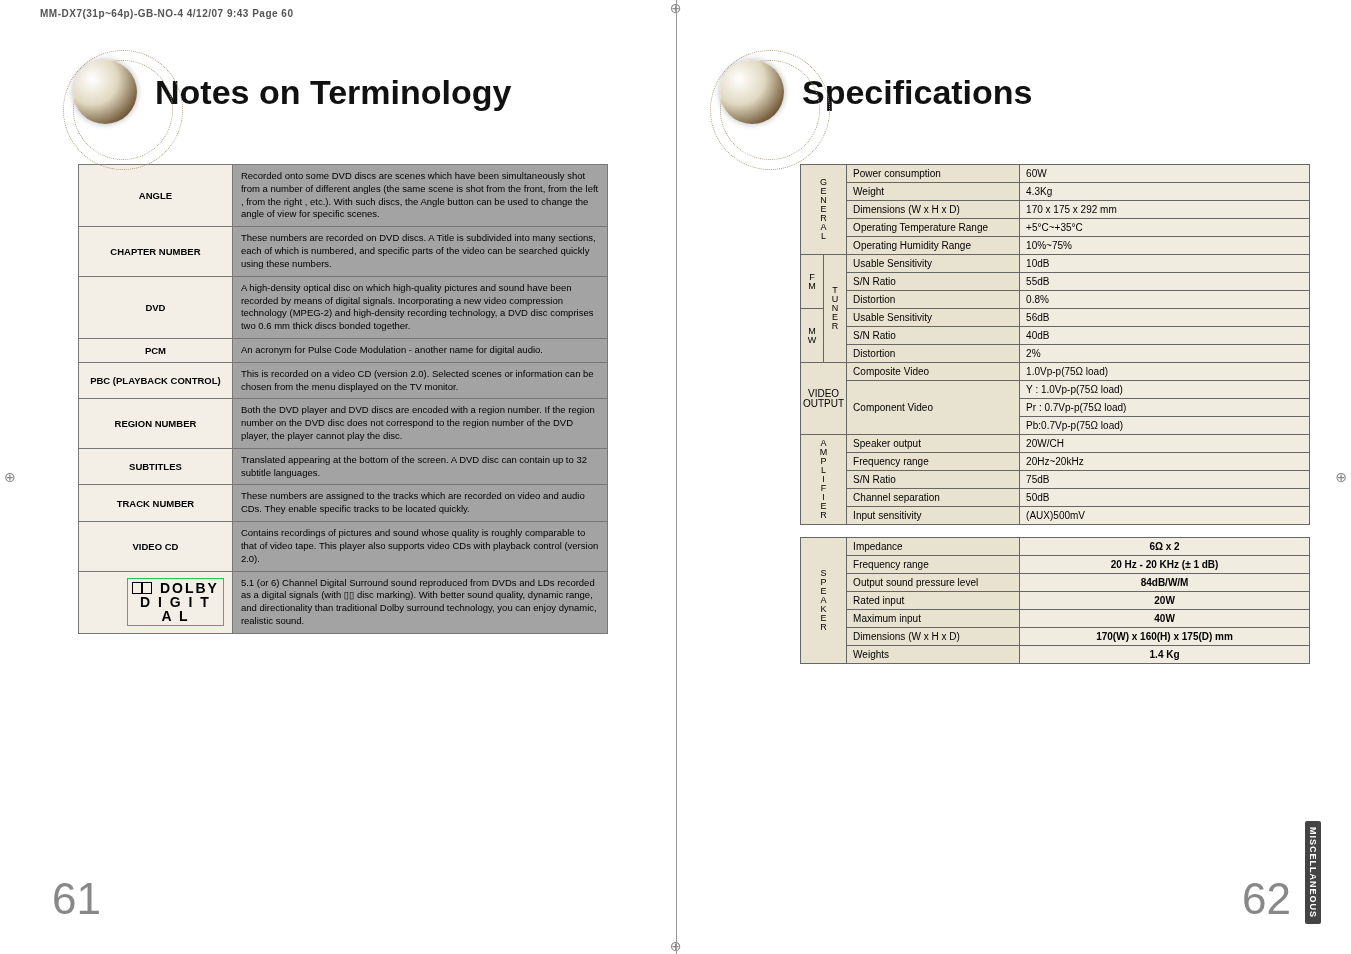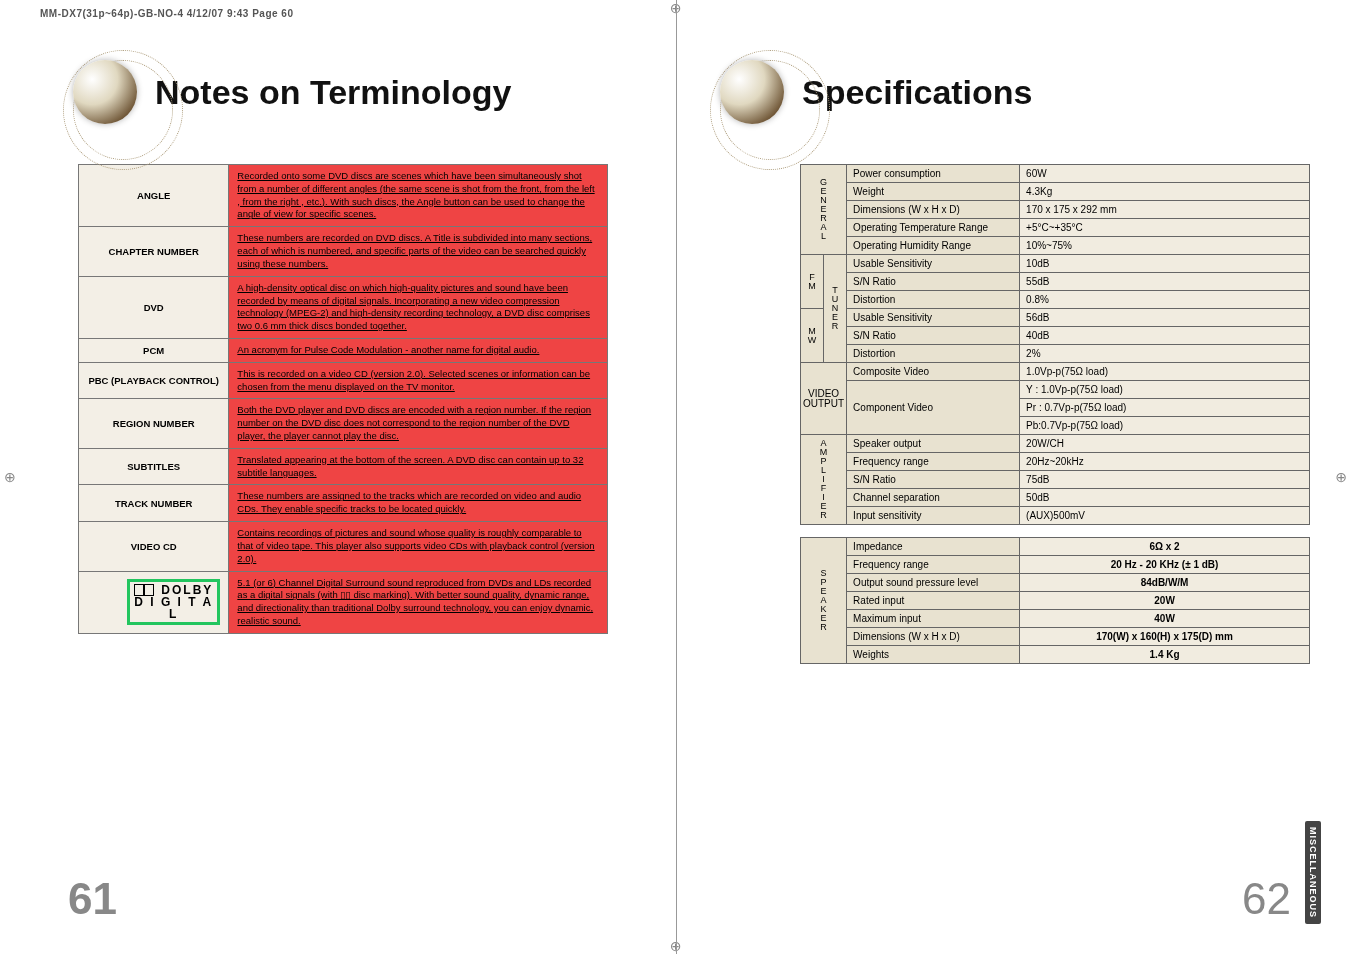--- a/index.html
+++ b/index.html
@@ -116,29 +116,28 @@
     padding: 5px 8px;
     vertical-align: middle;
   }
   table.term-table td.label {
     text-align: center;
     font-weight: bold;
     width: 115px;
     background: #f3efe6;
   }
   table.term-table td.desc {
-    background: #ef4444;
+    background: #a3a3a3;
     line-height: 1.35;
-    text-decoration: underline;
   }
   .dolby-badge {
     display: inline-block;
-    border: 3px solid #22c55e;
+    border: 1px solid #22c55e;
     padding: 2px 4px;
-    font-size: 12px;
+    font-size: 14px;
     letter-spacing: 2px;
     text-align: center;
     line-height: 1;
     margin-left: 40px;
   }
   .dolby-top {
     display: flex;
     align-items: center;
     justify-content: center;
     gap: 2px;
@@ -189,21 +188,21 @@
     letter-spacing: 0;
   }
   .vert span { display: block; }
   .footer-num {
     position: absolute;
     bottom: 30px;
     font-size: 44px;
     color: #888;
     font-weight: 300;
   }
-  .footer-num.left { left: 68px; font-weight: bold; }
+  .footer-num.left { left: 52px; }
   .footer-num.right { right: 60px; text-align: right; }
   .side-tab {
     position: absolute;
     right: 30px;
     bottom: 30px;
     background: #444;
     color: #fff;
     font-size: 9px;
     letter-spacing: 1px;
     font-weight: bold;

